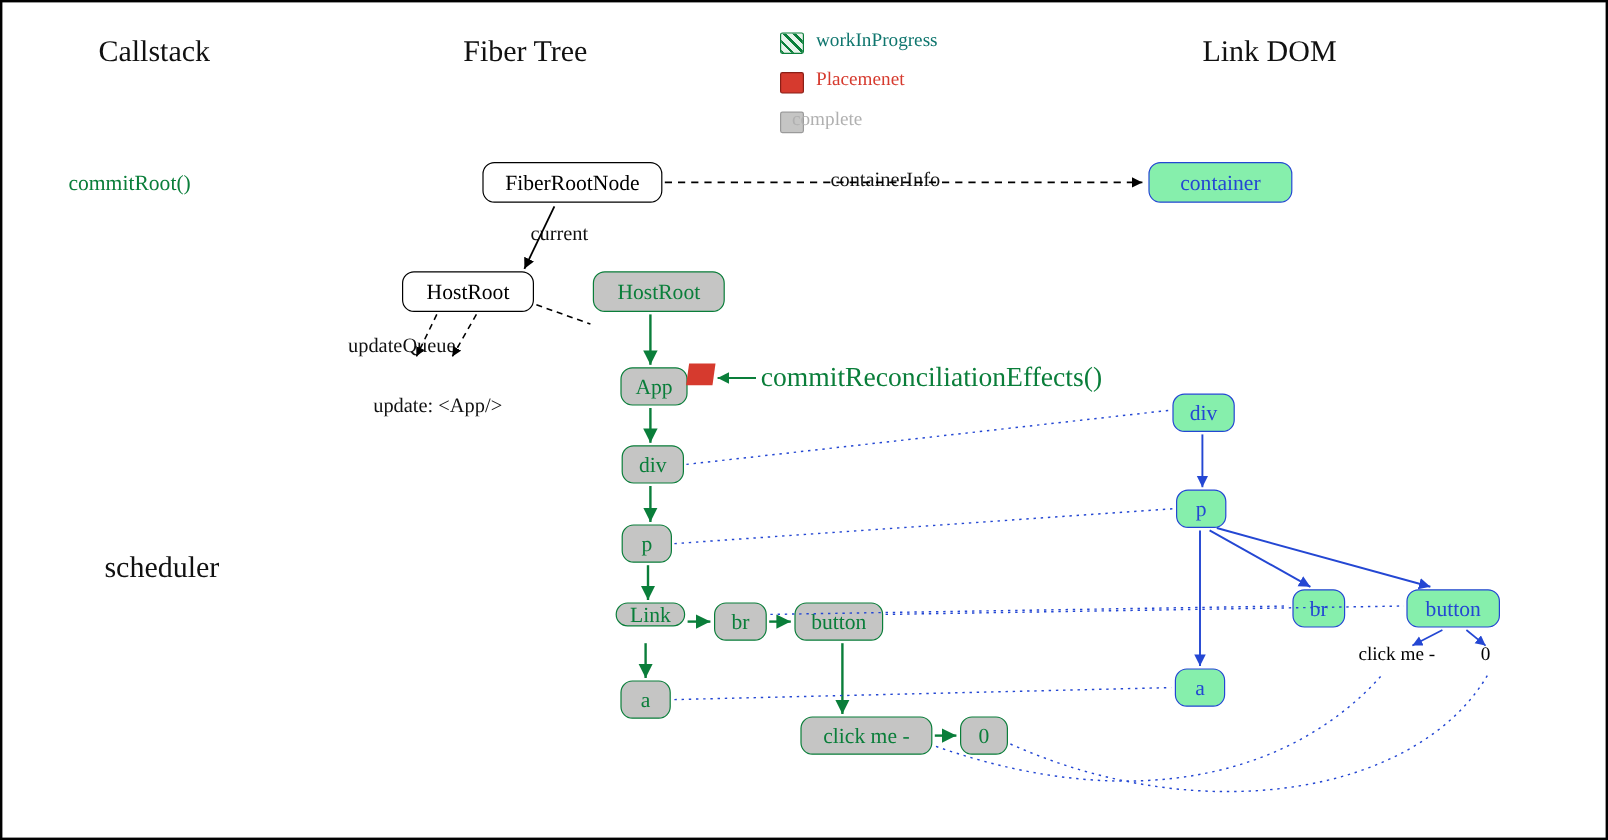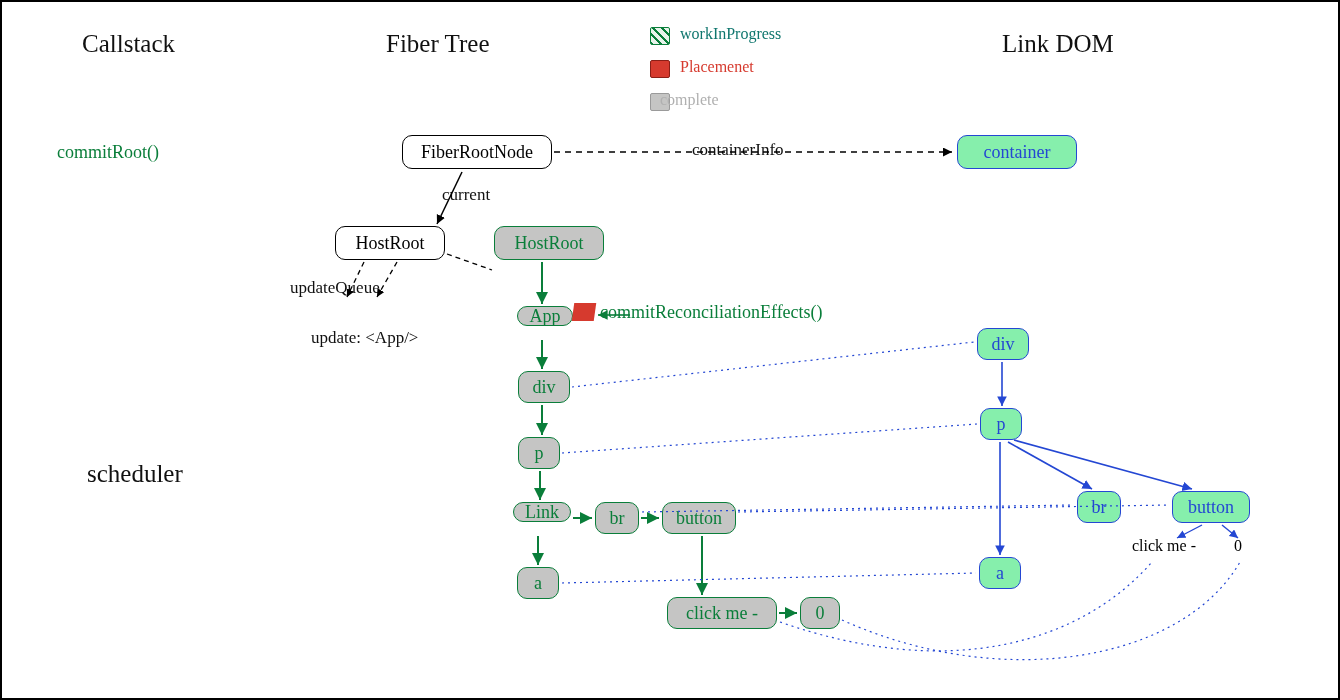--- a/index.html
+++ b/index.html
@@ -93,21 +93,21 @@
   <div class="legend-sw" style="left:648px;top:58px;background:#d63a2e;border-color:#8a1f17;"></div>
   <div class="legend-tx" style="left:678px;top:56px;color:#d63a2e;">Placemenet</div>
 
   <div class="legend-sw" style="left:648px;top:91px;background:#c5c5c4;border-color:#9a9a9a;"></div>
   <div class="legend-tx" style="left:658px;top:89px;color:#b0b0b0;">complete</div>
 
   <div class="node white" style="left:400px;top:133px;width:150px;height:34px;">FiberRootNode</div>
   <div class="node white" style="left:333px;top:224px;width:110px;height:34px;">HostRoot</div>
 
   <div class="node gray" style="left:492px;top:224px;width:110px;height:34px;">HostRoot</div>
-  <div class="node gray" style="left:515px;top:304px;width:56px;height:20px;">App</div>
+  <div class="node gray" style="left:515px;top:304px;width:56px;height:32px;">App</div>
   <div class="node gray" style="left:516px;top:369px;width:52px;height:32px;">div</div>
   <div class="node gray" style="left:516px;top:435px;width:42px;height:32px;">p</div>
   <div class="node gray" style="left:511px;top:500px;width:58px;height:20px;">Link</div>
   <div class="node gray" style="left:593px;top:500px;width:44px;height:32px;">br</div>
   <div class="node gray" style="left:660px;top:500px;width:74px;height:32px;">button</div>
   <div class="node gray" style="left:515px;top:565px;width:42px;height:32px;">a</div>
   <div class="node gray" style="left:665px;top:595px;width:110px;height:32px;">click me -</div>
   <div class="node gray" style="left:798px;top:595px;width:40px;height:32px;">0</div>
 
   <div class="flag" style="left:571px;top:301px;"></div>
@@ -118,21 +118,21 @@
   <div class="node blue" style="left:1075px;top:489px;width:44px;height:32px;">br</div>
   <div class="node blue" style="left:1170px;top:489px;width:78px;height:32px;">button</div>
   <div class="node blue" style="left:977px;top:555px;width:42px;height:32px;">a</div>
   <div class="lbl" style="left:1130px;top:535px;font-size:16px;color:#000;">click me -</div>
   <div class="lbl" style="left:1232px;top:535px;font-size:16px;color:#000;">0</div>
 
   <div class="lbl" style="left:690px;top:138px;">containerInfo</div>
   <div class="lbl" style="left:440px;top:183px;">current</div>
   <div class="lbl" style="left:288px;top:276px;">updateQueue</div>
   <div class="lbl" style="left:288px;top:326px;margin-left:21px;">update: &lt;App/&gt;</div>
-  <div class="call" style="left:598px;top:300px;font-size:18px;">commitReconciliationEffects()</div>
+  <div class="call" style="left:632px;top:300px;font-size:23px;">commitReconciliationEffects()</div>
 
   <svg class="wires">
     <defs>
       <marker id="arB" markerWidth="8" markerHeight="8" refX="6" refY="3" orient="auto">
         <path d="M0,0 L6,3 L0,6 Z" fill="#000"></path>
       </marker>
       <marker id="arG" markerWidth="8" markerHeight="8" refX="6" refY="3" orient="auto">
         <path d="M0,0 L6,3 L0,6 Z" fill="#0a7e3a"></path>
       </marker>
       <marker id="arBl" markerWidth="8" markerHeight="8" refX="6" refY="3" orient="auto">

